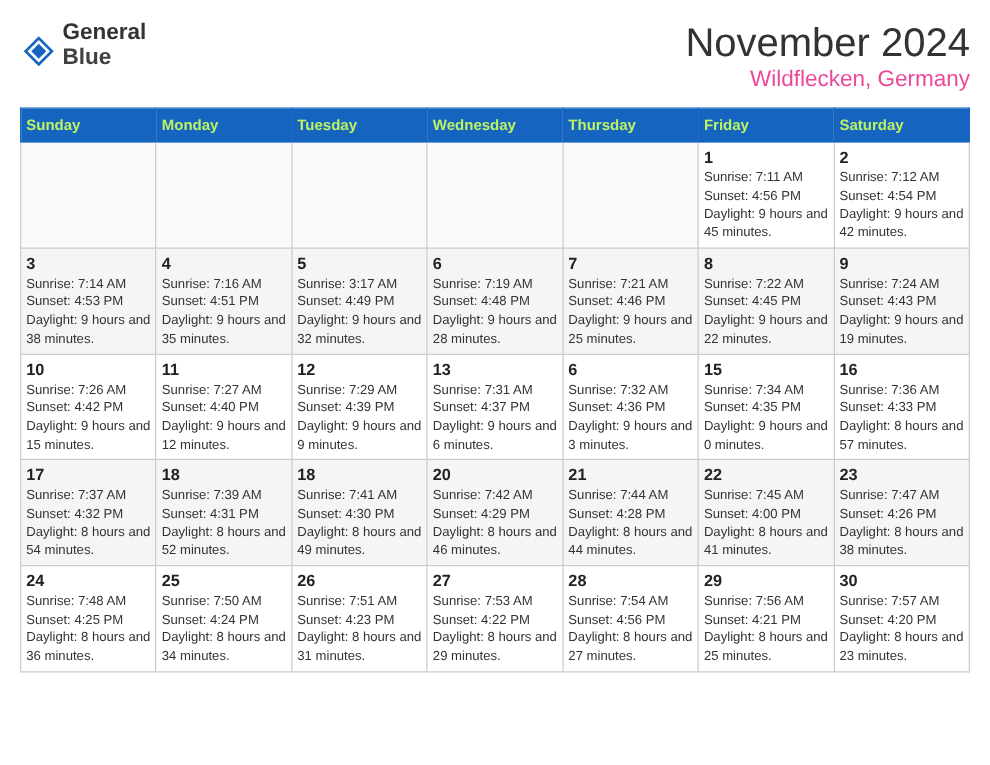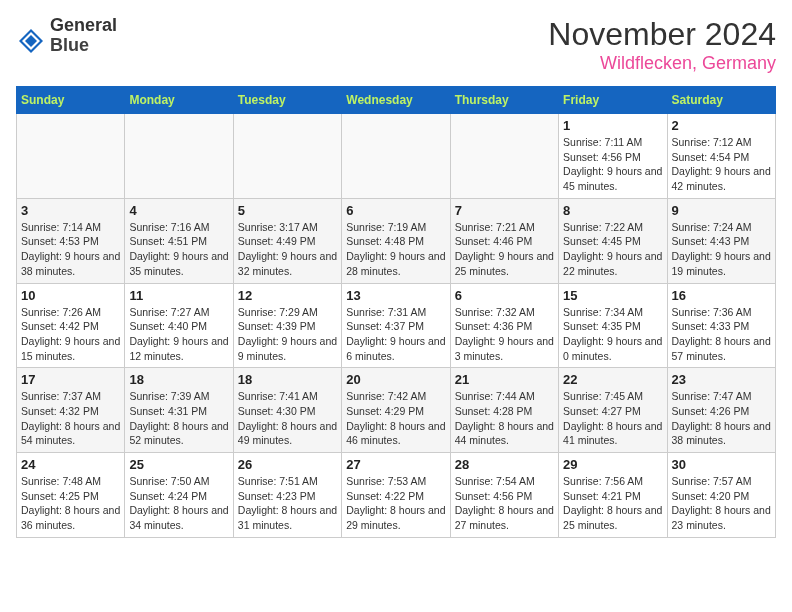--- a/index.html
+++ b/index.html
@@ -252,21 +252,21 @@
         </td>
         <td>
           <div class="day-number">21</div>
           <div class="day-info" style="white-space: pre-line;">Sunrise: 7:44 AM
 Sunset: 4:28 PM
 Daylight: 8 hours and 44 minutes.</div>
         </td>
         <td>
           <div class="day-number">22</div>
           <div class="day-info" style="white-space: pre-line;">Sunrise: 7:45 AM
-Sunset: 4:27 PM
+Sunset: 4:00 PM
 Daylight: 8 hours and 41 minutes.</div>
         </td>
         <td>
           <div class="day-number">23</div>
           <div class="day-info" style="white-space: pre-line;">Sunrise: 7:47 AM
 Sunset: 4:26 PM
 Daylight: 8 hours and 38 minutes.</div>
         </td>
       </tr>
       <tr>

